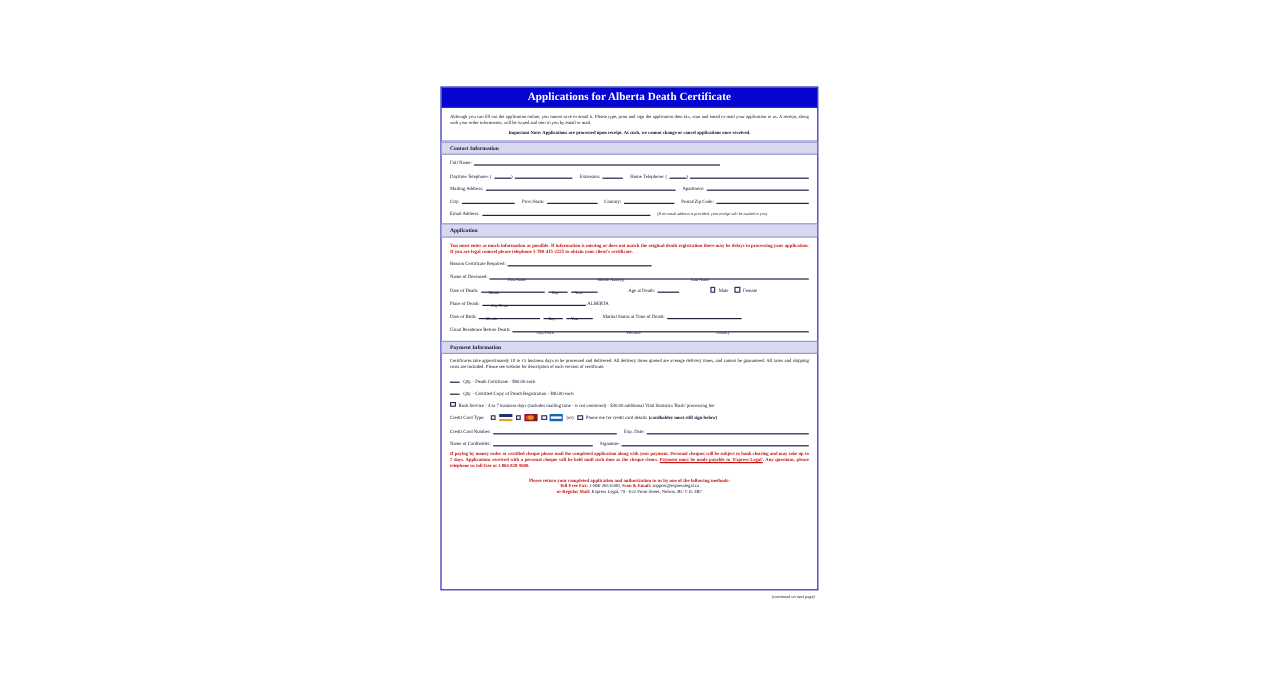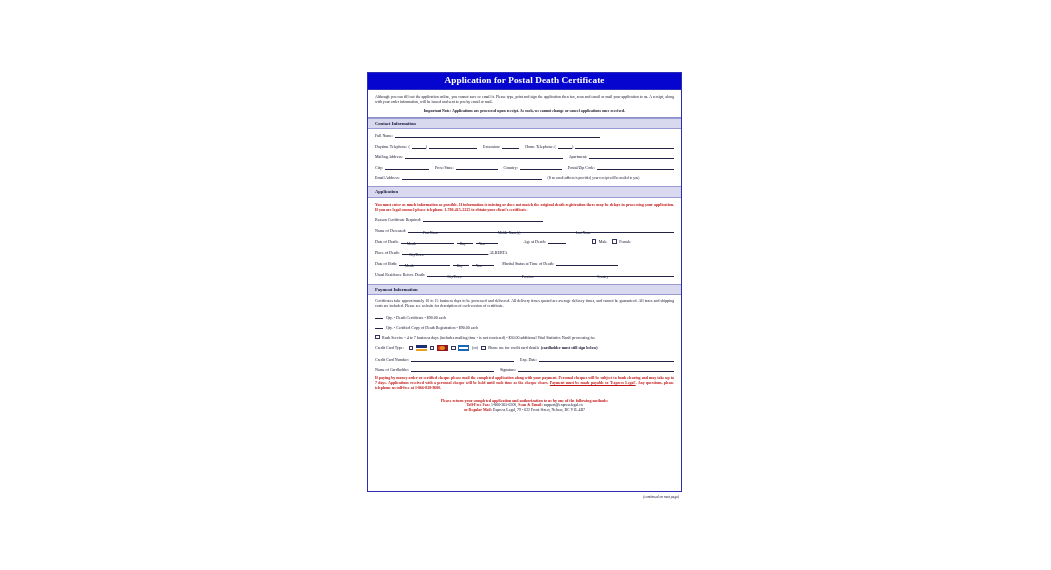--- a/index.html
+++ b/index.html
@@ -171,21 +171,21 @@
   }
 </style>
 </head>
 <body>
 
 <div id="page">
 
   <div class="form-sheet">
 
     <div class="title-bar">
-      <span>Application for Postal Death Certificate</span>
+      <span>Applications for Alberta Death Certificate</span>
     </div>
 
     <div class="intro">
       <p>Although you can fill out the application online, you cannot save or email it.  Please type, print and sign the application then fax, scan and email or mail your application to us.  A receipt, along with your order information, will be issued and sent to you by email or mail.</p>
       <p class="note">Important Note: Applications are processed upon receipt.  As such, we cannot change or cancel applications once received.</p>
     </div>
 
     <div class="section-bar">
       <span>Contact Information</span>
     </div>

